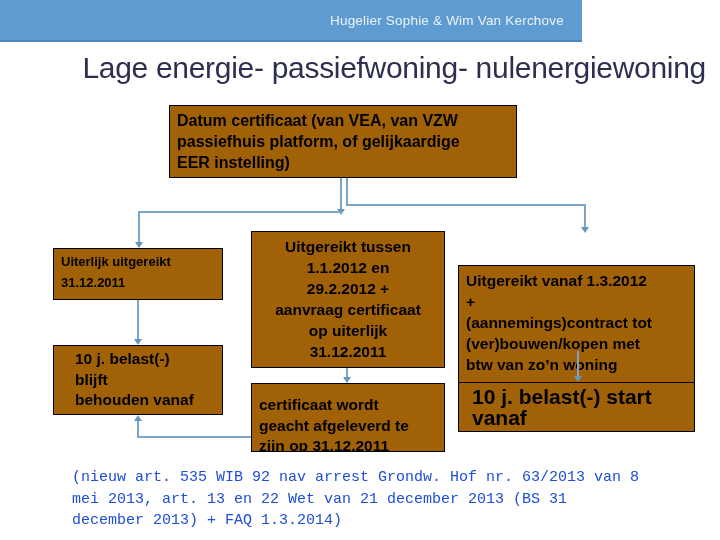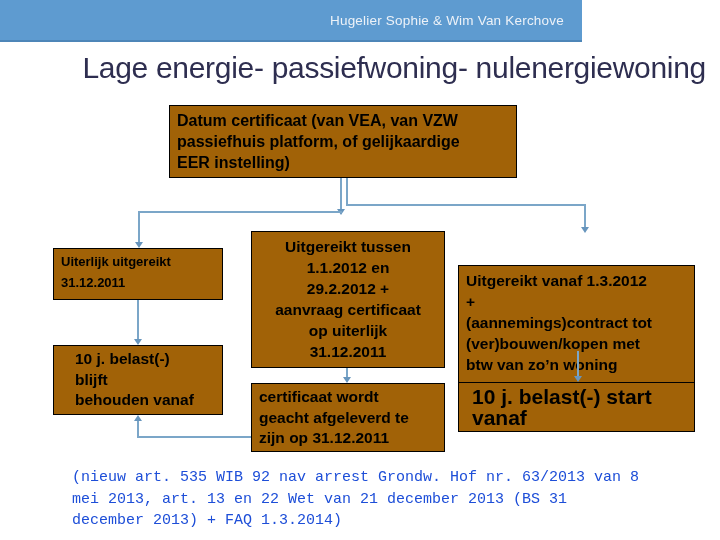--- a/index.html
+++ b/index.html
@@ -38,21 +38,21 @@
   }
   #box-datum{left:169px;top:105px;width:348px;height:73px;
     font-size:16px;line-height:21px;padding:4px 7px;}
   #box-uiterlijk{left:53px;top:248px;width:170px;height:52px;
     font-size:13px;line-height:20.5px;padding:3px 7px;}
   #box-blijft{left:53px;top:345px;width:170px;height:70px;
     font-size:15.5px;line-height:20.5px;padding:3px 21px;}
   #box-tussen{left:251px;top:231px;width:194px;height:137px;
     font-size:15.5px;line-height:21px;padding:4px 7px;text-align:center;}
   #box-geacht{left:251px;top:383px;width:194px;height:69px;
-    font-size:15.5px;line-height:20.5px;padding:3px 7px;}
+    font-size:15.5px;line-height:20.5px;padding:11px 7px;}
   #box-vanaf{left:458px;top:233px;width:237px;height:118px;
     font-size:15.5px;line-height:21px;padding:4px 7px;margin-top:32px;}
   #box-start{left:458px;top:382px;width:237px;height:50px;
     font-size:21px;line-height:21px;padding:3px 13px;}
   
   .cline{position:absolute;background:var(--conn,#7BA6C8);}
   .arrow-down{position:absolute;width:0;height:0;
     border-left:4px solid transparent;border-right:4px solid transparent;
     border-top:6px solid var(--conn-dark,#6795BD);}
   .arrow-up{position:absolute;width:0;height:0;

